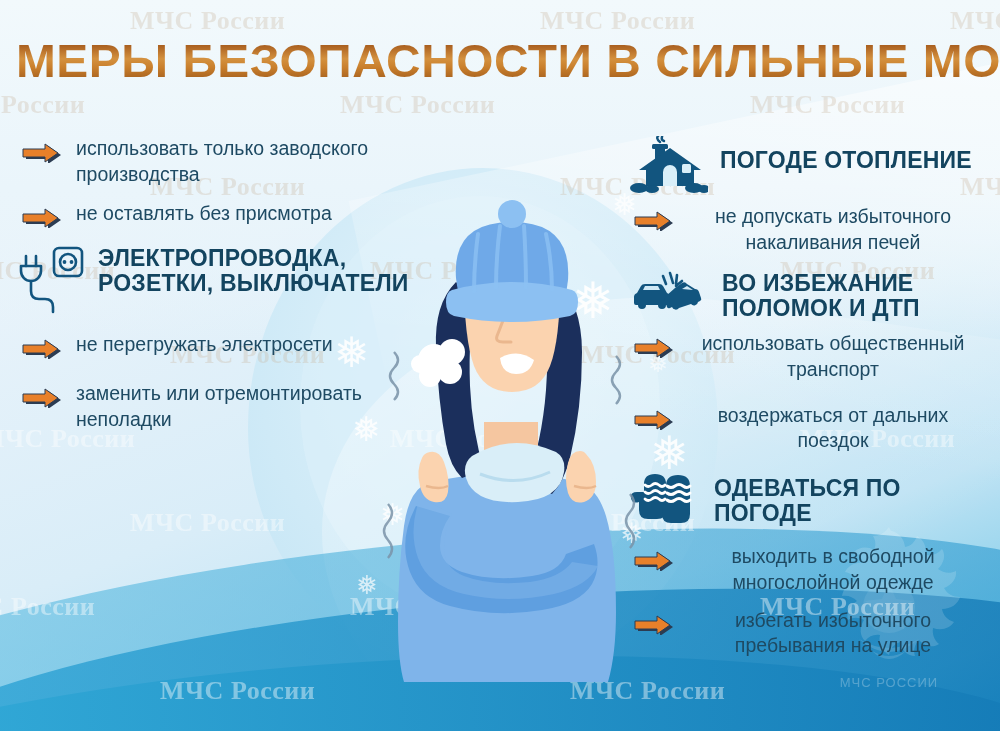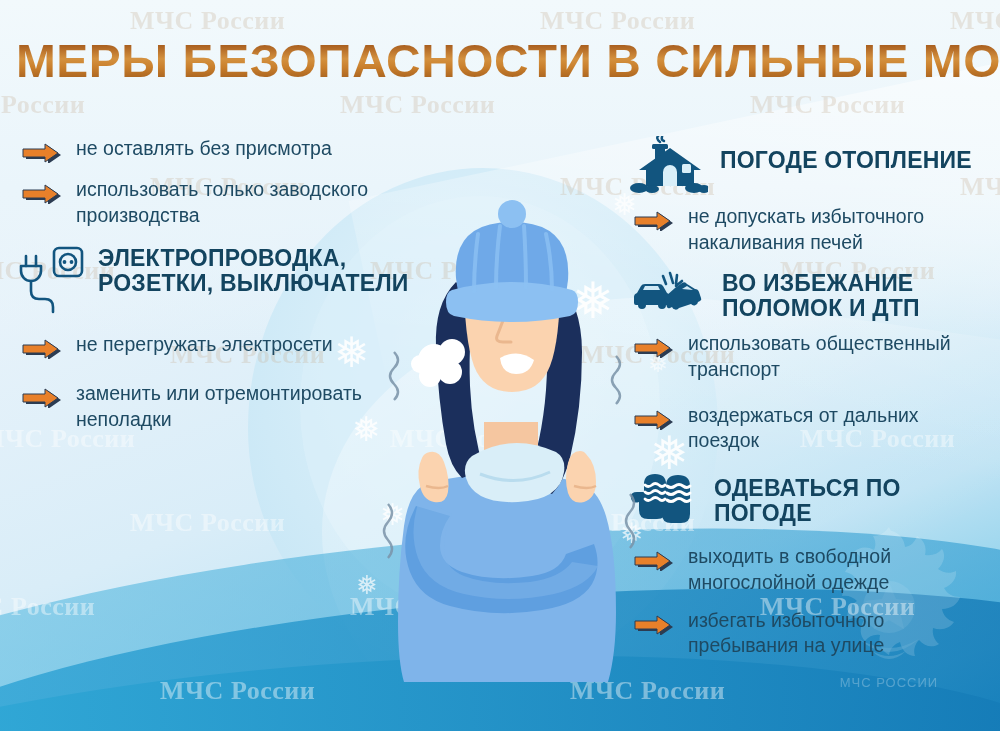--- a/index.html
+++ b/index.html
@@ -82,21 +82,21 @@
   .sec-icon{flex:0 0 auto;display:block;}
   .sec-title{
     font-weight:700;color:#13445f;font-size:23px;line-height:1.08;
     letter-spacing:.2px;padding-top:4px;
   }
 
   .bullets{margin:0;padding:0;}
   .bullet{display:flex;align-items:flex-start;gap:12px;margin-bottom:14px;}
   .arrow{flex:0 0 auto;margin-top:5px;}
   .btext{color:#1e4a63;font-size:19.5px;line-height:1.32;max-width:300px;}
-  .col-right .btext{max-width:290px;}
+  .col-right .btext{max-width:290px;text-align:center;}
 
   
   .char{position:absolute;left:360px;top:186px;width:300px;height:545px;}
   .shiver{position:absolute;stroke:#7a93a8;stroke-width:2.4;fill:none;opacity:.85;}
 </style>
 </head>
 <body>
 
 <div id="poster">
 
@@ -163,28 +163,28 @@
 
   <div class="col col-left">
 
     <div class="section">
       <div class="bullets">
         <div class="bullet">
           <svg class="arrow" width="46" height="22" viewBox="0 0 46 22">
             <path d="M5 8 h22 V3 l13 9 l-13 9 v-5 H5 z" fill="#2c3c52" transform="translate(3,2)"></path>
             <path d="M5 8 h22 V3 l13 9 l-13 9 v-5 H5 z" fill="#e8802a" stroke="#2c3c52" stroke-width="1"></path>
           </svg>
+          <div class="btext">использовать только заводского производства</div>
+        </div>
+        <div class="bullet">
+          <svg class="arrow" width="46" height="22" viewBox="0 0 46 22">
+            <path d="M5 8 h22 V3 l13 9 l-13 9 v-5 H5 z" fill="#2c3c52" transform="translate(3,2)"></path>
+            <path d="M5 8 h22 V3 l13 9 l-13 9 v-5 H5 z" fill="#e8802a" stroke="#2c3c52" stroke-width="1"></path>
+          </svg>
           <div class="btext">не оставлять без присмотра</div>
-        </div>
-        <div class="bullet">
-          <svg class="arrow" width="46" height="22" viewBox="0 0 46 22">
-            <path d="M5 8 h22 V3 l13 9 l-13 9 v-5 H5 z" fill="#2c3c52" transform="translate(3,2)"></path>
-            <path d="M5 8 h22 V3 l13 9 l-13 9 v-5 H5 z" fill="#e8802a" stroke="#2c3c52" stroke-width="1"></path>
-          </svg>
-          <div class="btext">использовать только заводского производства</div>
         </div>
       </div>
     </div>
 
     <div class="section" style="">
       <div class="sec-head">
         <svg class="sec-icon" width="68" height="74" viewBox="0 0 68 74">
           <g fill="none" stroke="#12557f" stroke-width="2.6" stroke-linecap="round" stroke-linejoin="round">
             <rect x="36" y="6" width="28" height="28" rx="5"></rect>
             <circle cx="50" cy="20" r="8"></circle>

